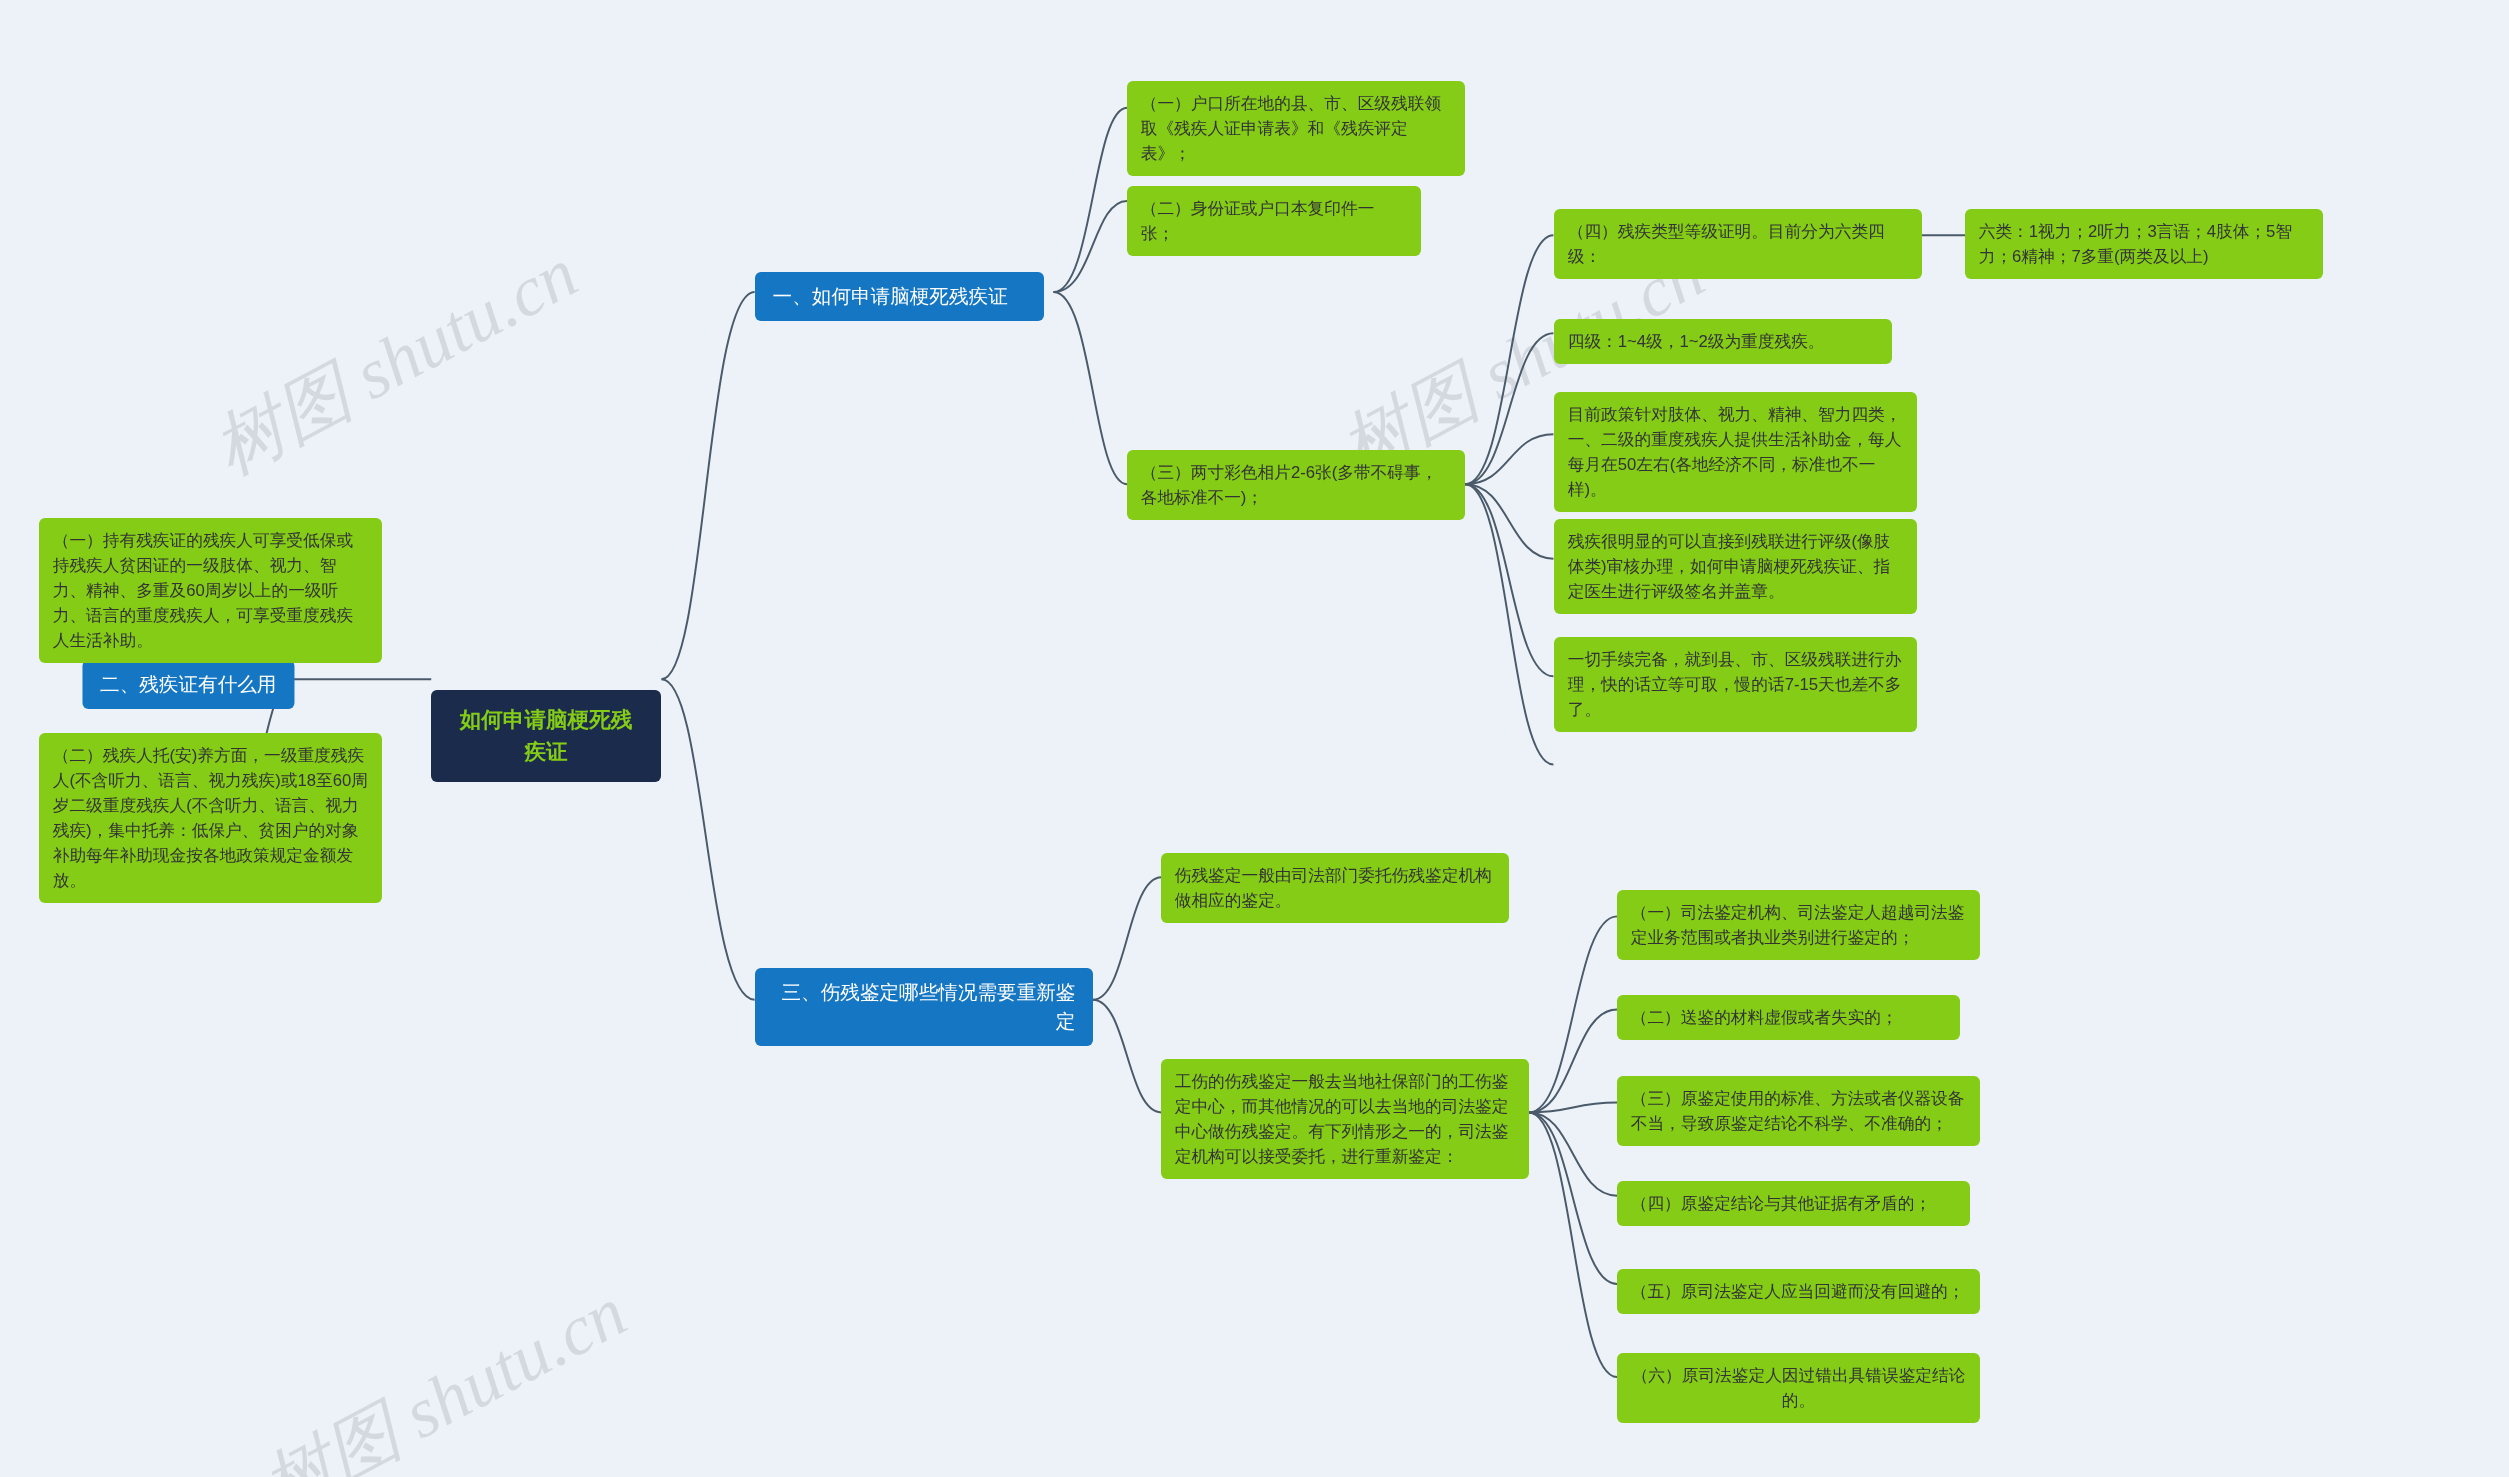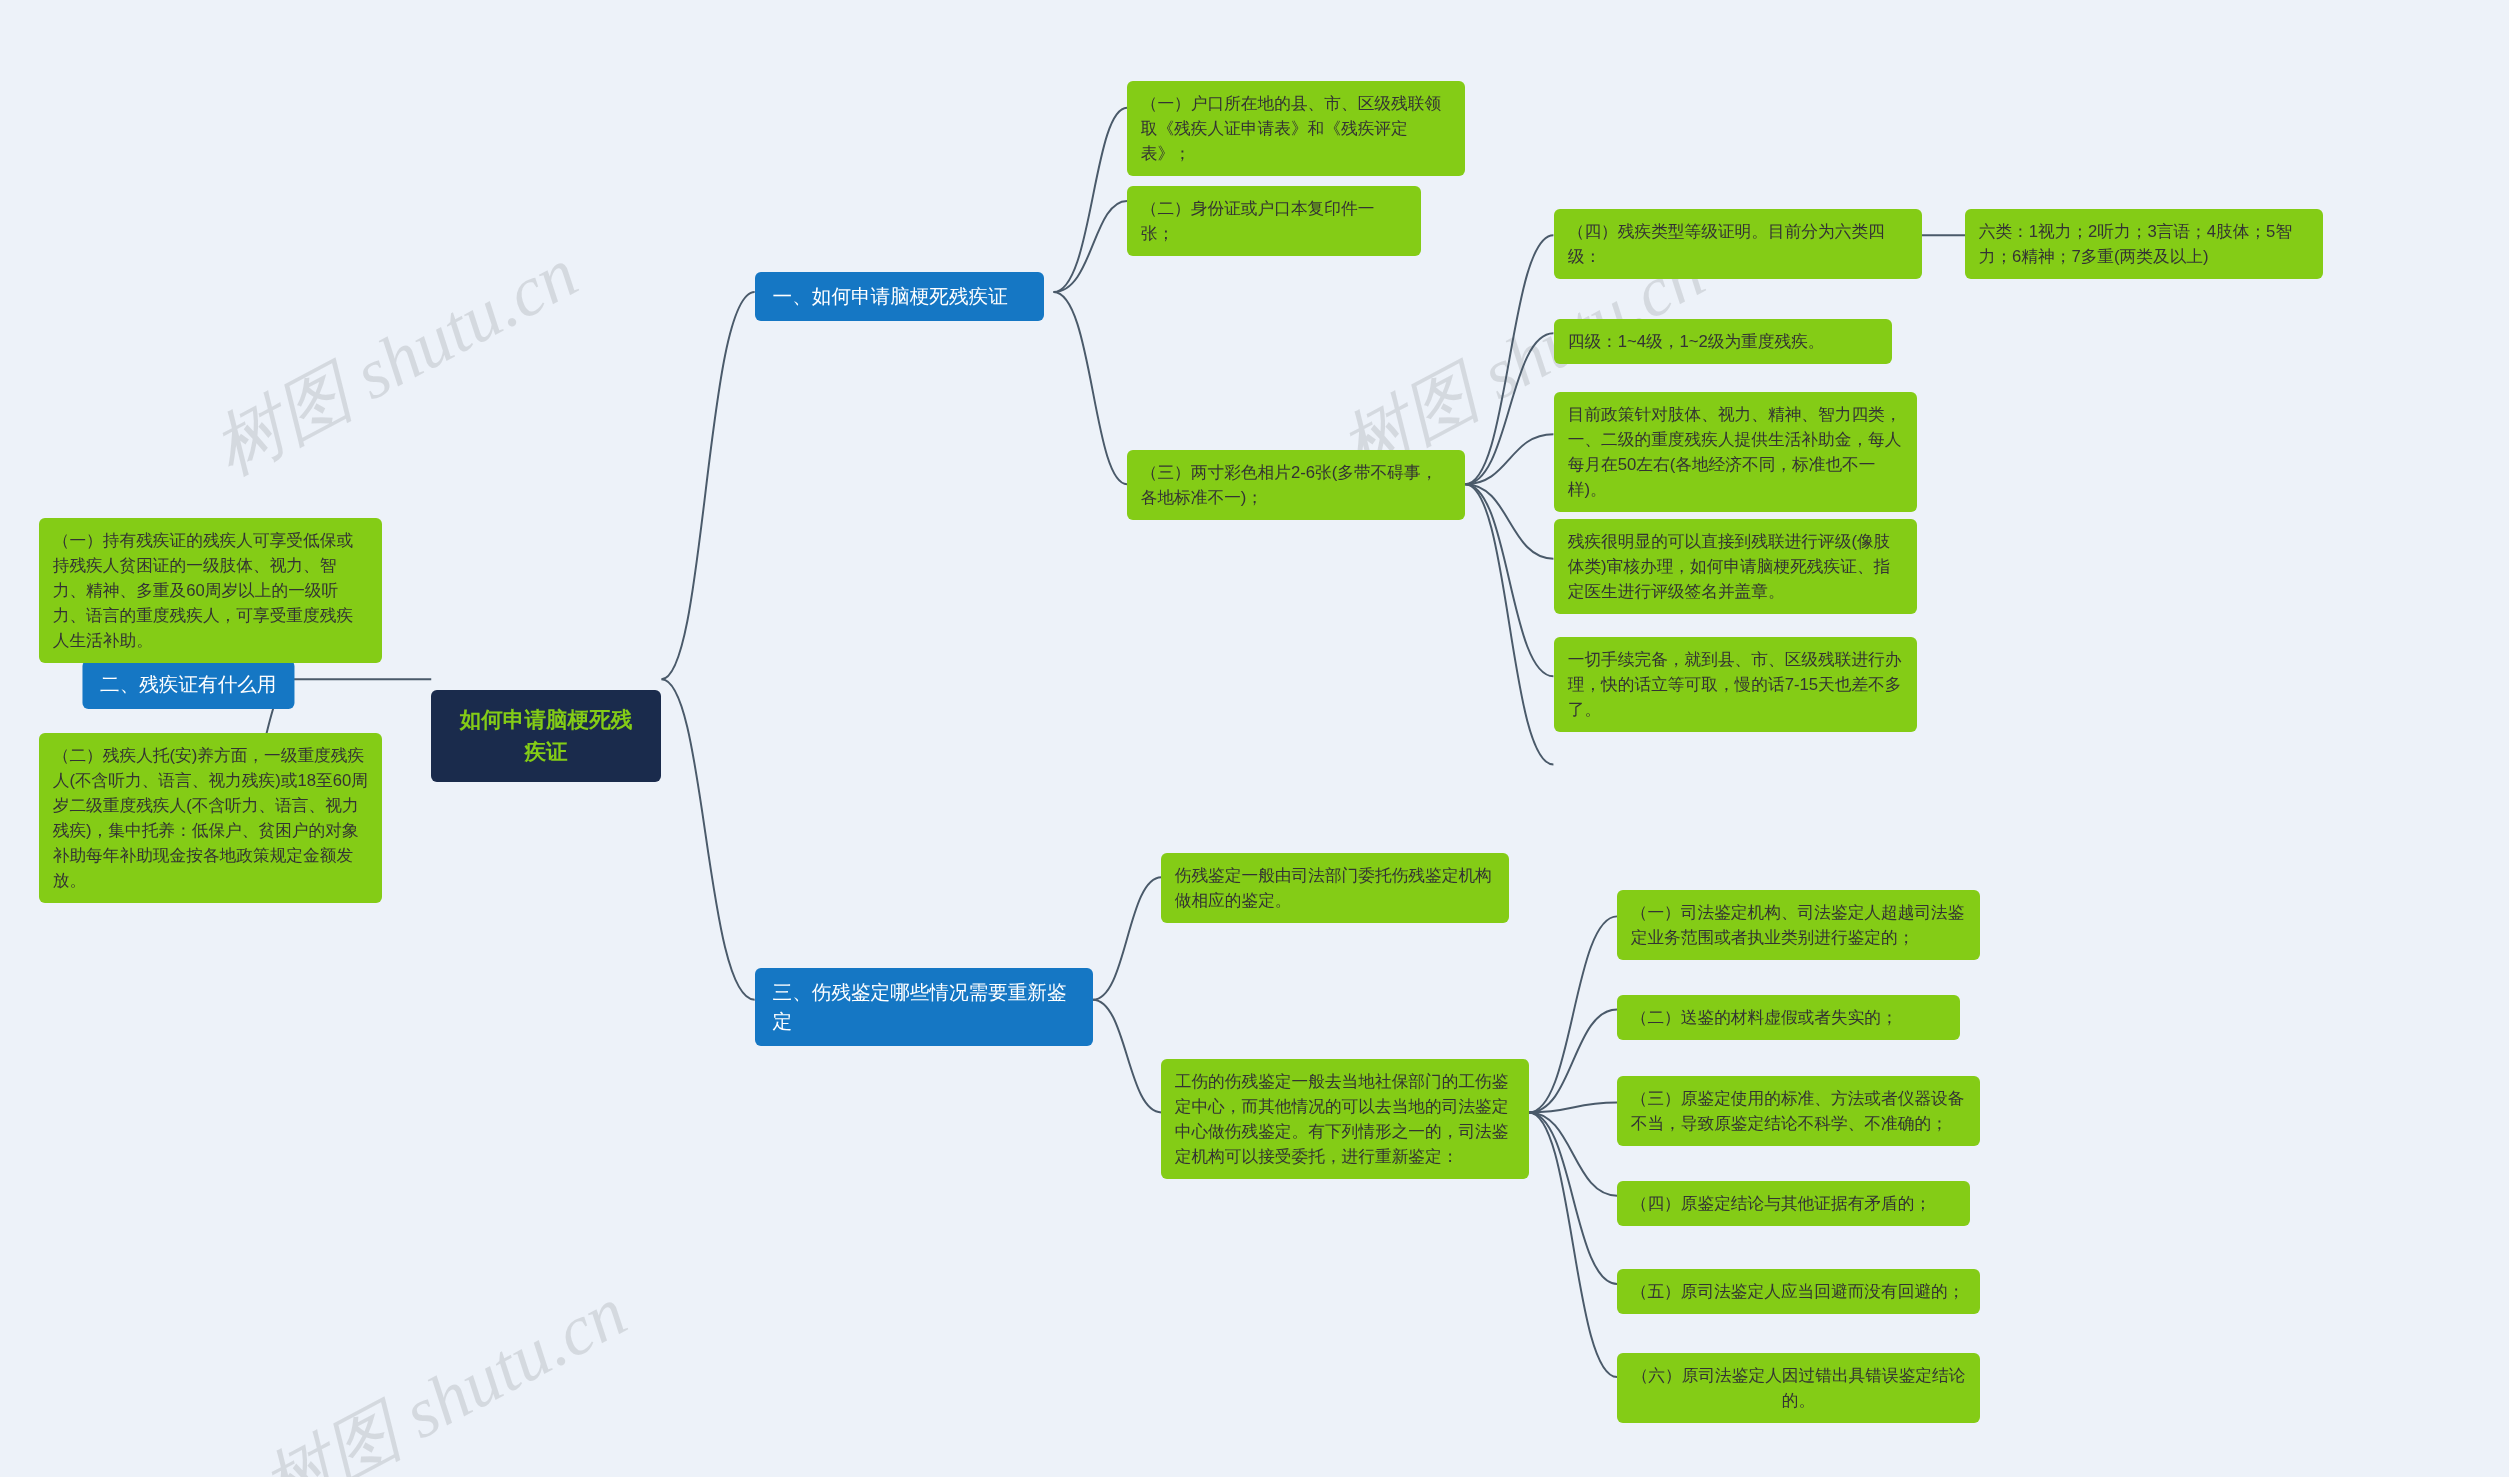--- a/index.html
+++ b/index.html
@@ -110,21 +110,21 @@
 <div class="node leaf" style="left:1127px; top:186px; width:294px;">（二）身份证或户口本复印件一张；</div>
 <div class="node leaf" style="left:1127px; top:450px; width:338px;">（三）两寸彩色相片2-6张(多带不碍事，各地标准不一)；</div>
 
 <div class="node leaf" style="left:1554px; top:209px; width:368px;">（四）残疾类型等级证明。目前分为六类四级：</div>
 <div class="node leaf" style="left:1965px; top:209px; width:358px;">六类：1视力；2听力；3言语；4肢体；5智力；6精神；7多重(两类及以上)</div>
 <div class="node leaf" style="left:1554px; top:319px; width:338px;">四级：1~4级，1~2级为重度残疾。</div>
 <div class="node leaf" style="left:1554px; top:392px; width:363px;">目前政策针对肢体、视力、精神、智力四类，一、二级的重度残疾人提供生活补助金，每人每月在50左右(各地经济不同，标准也不一样)。</div>
 <div class="node leaf" style="left:1554px; top:519px; width:363px;">残疾很明显的可以直接到残联进行评级(像肢体类)审核办理，如何申请脑梗死残疾证、指定医生进行评级签名并盖章。</div>
 <div class="node leaf" style="left:1554px; top:637px; width:363px;">一切手续完备，就到县、市、区级残联进行办理，快的话立等可取，慢的话7-15天也差不多了。</div>
 
-<div class="node branch" style="left:755px; top:968px; width:338px;">三、伤残鉴定哪些情况需要重新鉴定</div>
+<div class="node branch" style="left:755px; top:968px; width:338px;text-align:right;">三、伤残鉴定哪些情况需要重新鉴定</div>
 <div class="node leaf" style="left:1161px; top:853px; width:348px;">伤残鉴定一般由司法部门委托伤残鉴定机构做相应的鉴定。</div>
 <div class="node leaf" style="left:1161px; top:1059px; width:368px;">工伤的伤残鉴定一般去当地社保部门的工伤鉴定中心，而其他情况的可以去当地的司法鉴定中心做伤残鉴定。有下列情形之一的，司法鉴定机构可以接受委托，进行重新鉴定：</div>
 
 <div class="node leaf" style="left:1617px; top:890px; width:363px;">（一）司法鉴定机构、司法鉴定人超越司法鉴定业务范围或者执业类别进行鉴定的；</div>
 <div class="node leaf" style="left:1617px; top:995px; width:343px;">（二）送鉴的材料虚假或者失实的；</div>
 <div class="node leaf" style="left:1617px; top:1076px; width:363px;">（三）原鉴定使用的标准、方法或者仪器设备不当，导致原鉴定结论不科学、不准确的；</div>
 <div class="node leaf" style="left:1617px; top:1181px; width:353px;">（四）原鉴定结论与其他证据有矛盾的；</div>
 <div class="node leaf" style="left:1617px; top:1269px; width:363px;">（五）原司法鉴定人应当回避而没有回避的；</div>
 <div class="node leaf" style="left:1617px; top:1353px; width:363px;text-align:center;">（六）原司法鉴定人因过错出具错误鉴定结论的。</div>
 

